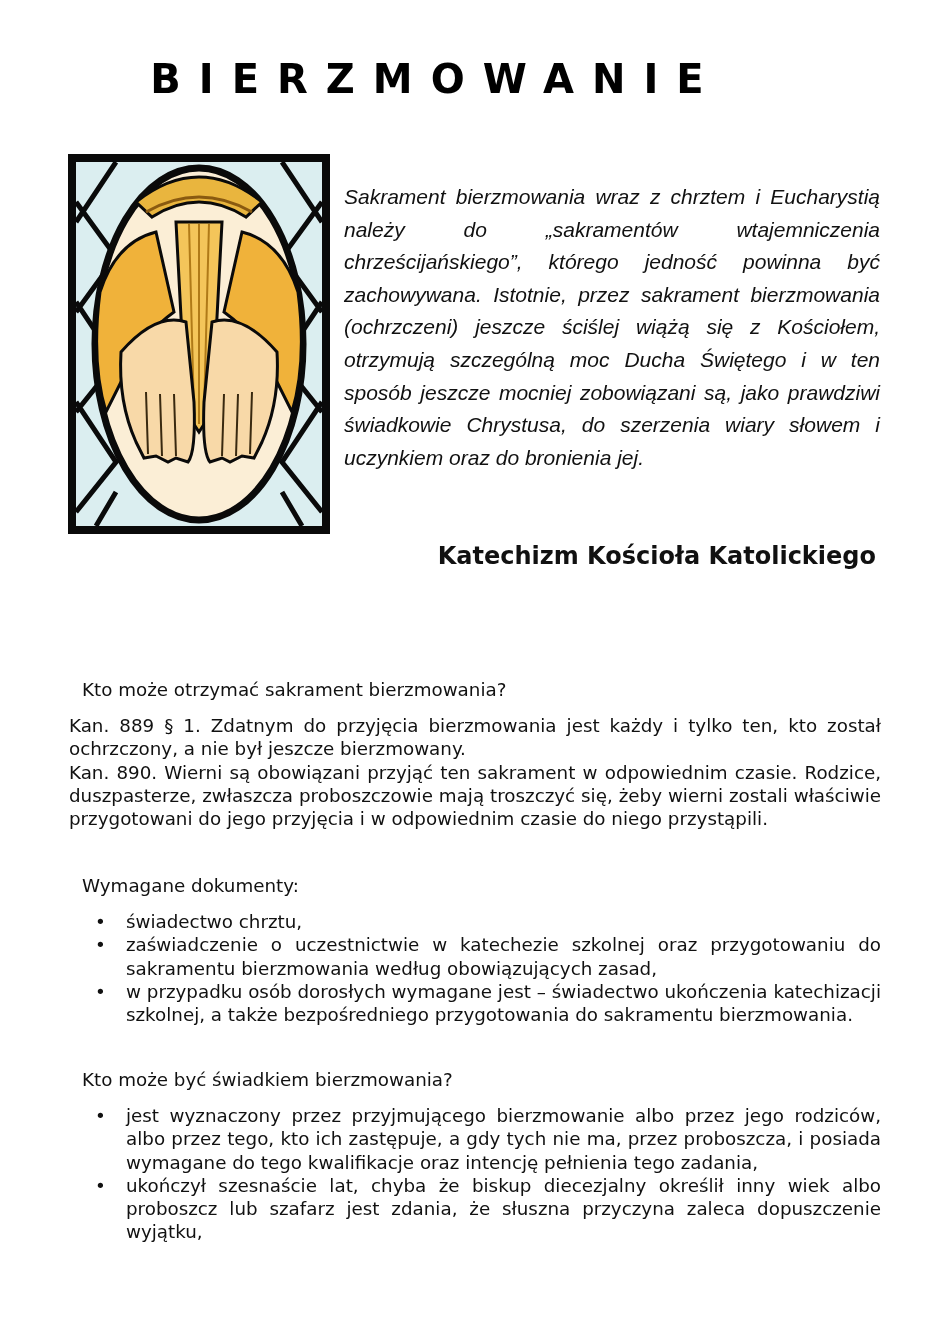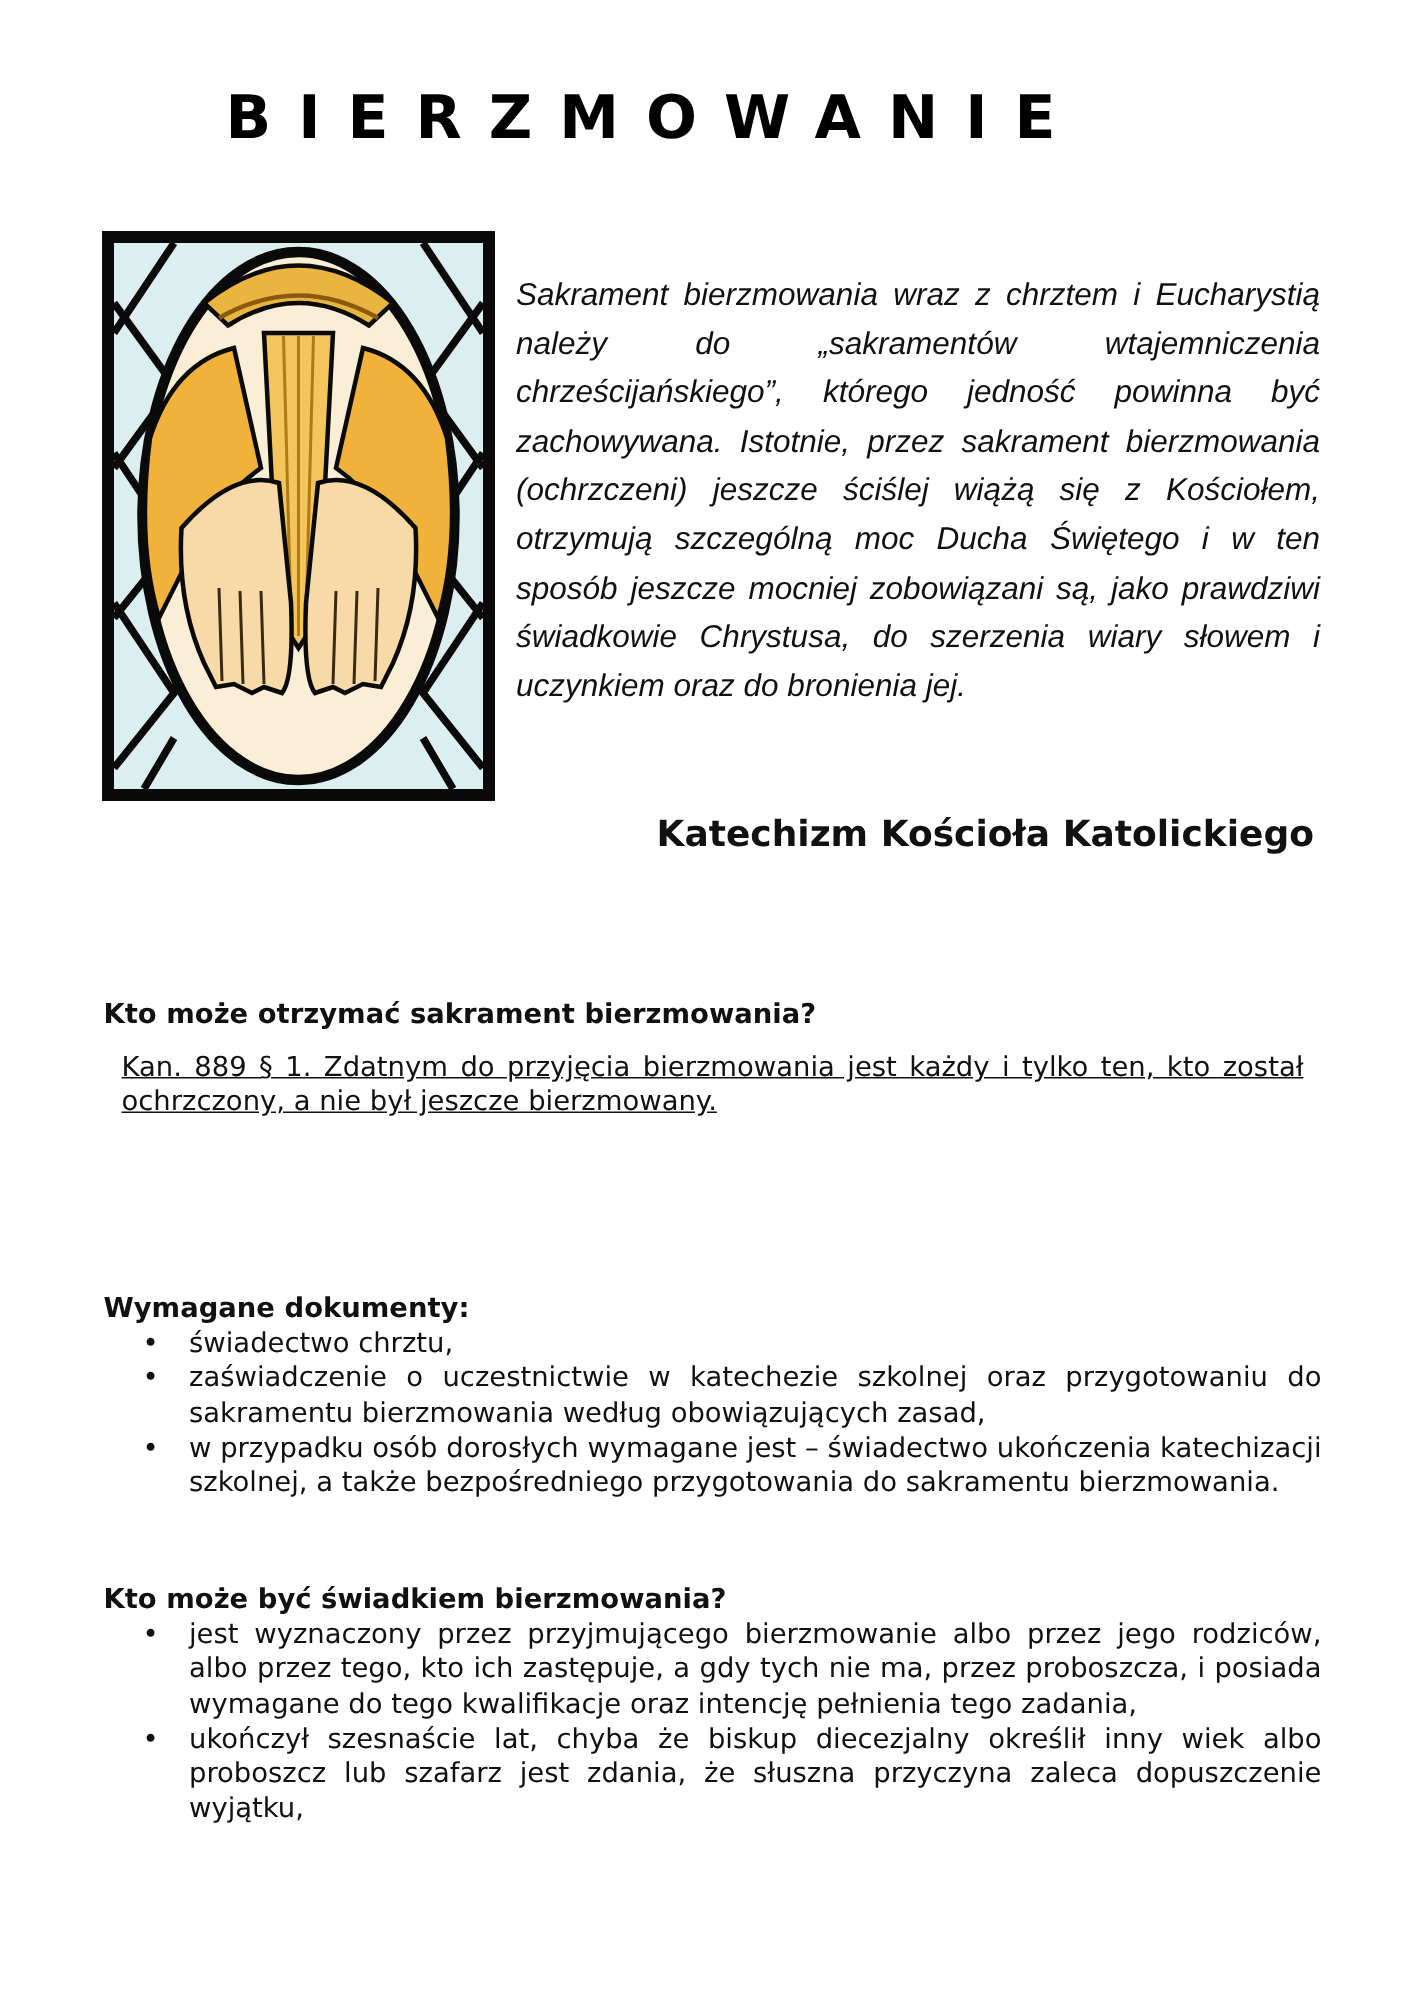--- a/index.html
+++ b/index.html
@@ -3,22 +3,22 @@
 <meta charset="utf-8">
 <style>
   html, body { margin: 0; padding: 0; background: #ffffff; }
   body { width: 950px; height: 1344px; position: relative; overflow: hidden; color: #111; font-family: "DejaVu Sans", sans-serif; }
   .title { position: absolute; left: 0; top: 56px; width: 854px; text-align: center; font-family: "DejaVu Sans", sans-serif; font-weight: bold; font-size: 40px; letter-spacing: 18px; text-indent: 18px; color: #000; }
   .image-frame { position: absolute; left: 68px; top: 154px; width: 262px; height: 380px; background: #0a0a0a; box-sizing: border-box; padding: 8px; }
   .image-frame svg { display: block; width: 100%; height: 100%; }
   .intro { position: absolute; left: 344px; top: 181px; width: 536px; font-family: Liberation Sans, sans-serif; font-style: italic; font-size: 21px; line-height: 32.6px; text-align: justify; color: #111; }
   .source { position: absolute; left: 344px; top: 542px; width: 532px; text-align: right; font-family: "DejaVu Sans", sans-serif; font-weight: bold; font-size: 24px; color: #111; }
   .section { position: absolute; left: 69px; width: 812px; font-family: "DejaVu Sans", sans-serif; font-size: 18.3px; line-height: 23.2px; color: #111; }
-  .section p { margin: 12px; text-align: justify; text-decoration: underline; }
-  .section h2 { margin: 0; font-size: 18.3px; line-height: 23.2px; font-weight: bold; }
+  .section p { margin: 0; text-align: justify; }
+  .section h2 { margin: 13px; font-size: 18.3px; line-height: 23.2px; font-weight: normal; }
   .section ul { margin: 0; padding-left: 57px; list-style: none; }
   .section li { position: relative; text-align: justify; }
   .section li .bullet { position: absolute; left: -31px; top: 0; }
   #s1 { top: 665px; }
   #s2 { top: 861px; }
   #s3 { top: 1055px; }
 </style>
 </head>
 <body>
 
@@ -52,20 +52,21 @@
     </svg>
   </div>
 
   <div class="intro">Sakrament bierzmowania wraz z chrztem i Eucharystią należy do „sakramentów wtajemniczenia chrześcijańskiego”, którego jedność powinna być zachowywana. Istotnie, przez sakrament bierzmowania (ochrzczeni) jeszcze ściślej wiążą się z Kościołem, otrzymują szczególną moc Ducha Świętego i w ten sposób jeszcze mocniej zobowiązani są, jako prawdziwi świadkowie Chrystusa, do szerzenia wiary słowem i uczynkiem oraz do bronienia jej.</div>
 
   <div class="source">Katechizm Kościoła Katolickiego</div>
 
   <div class="section" id="s1">
     <h2>Kto może otrzymać sakrament bierzmowania?</h2>
     <p>Kan. 889 § 1. Zdatnym do przyjęcia bierzmowania jest każdy i tylko ten, kto został ochrzczony, a nie był jeszcze bierzmowany.</p>
+    <p>Kan. 890. Wierni są obowiązani przyjąć ten sakrament w odpowiednim czasie. Rodzice, duszpasterze, zwłaszcza proboszczowie mają troszczyć się, żeby wierni zostali właściwie przygotowani do jego przyjęcia i w odpowiednim czasie do niego przystąpili.</p>
   </div>
 
   <div class="section" id="s2">
     <h2>Wymagane dokumenty:</h2>
     <ul>
       <li><span class="bullet">•</span><span>świadectwo chrztu,</span></li>
       <li><span class="bullet">•</span><span>zaświadczenie o uczestnictwie w katechezie szkolnej oraz przygotowaniu do sakramentu bierzmowania według obowiązujących zasad,</span></li>
       <li><span class="bullet">•</span><span>w przypadku osób dorosłych wymagane jest – świadectwo ukończenia katechizacji szkolnej, a także bezpośredniego przygotowania do sakramentu bierzmowania.</span></li>
     </ul>
   </div>

